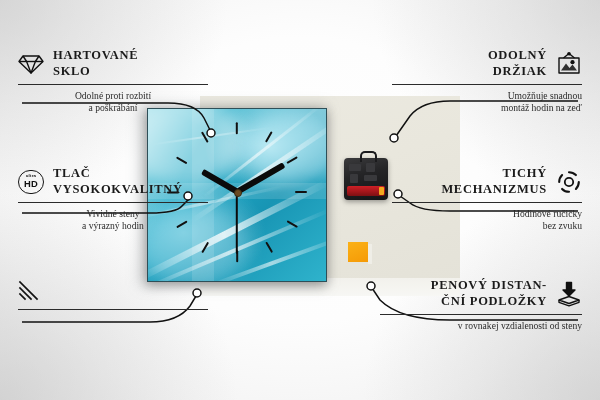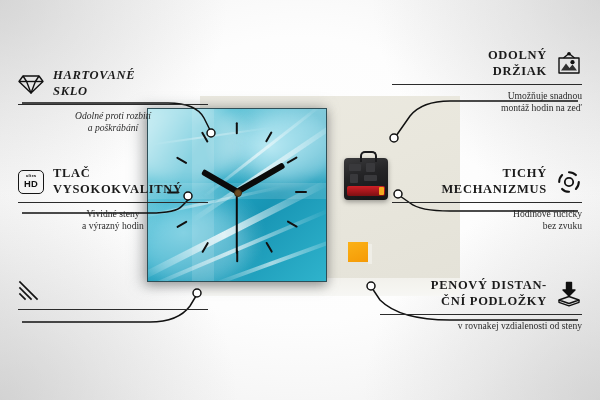--- a/index.html
+++ b/index.html
@@ -116,29 +116,29 @@
     line-height:12.4px;
   }
   .left .head{justify-content:flex-start;}
   .left .desc{text-align:center;}
   .right{text-align:right;}
   .right .head{justify-content:flex-end;}
   .right .desc{text-align:right;}
   .ico{width:26px;height:26px;flex:0 0 26px;display:flex;align-items:center;justify-content:center;}
   .ico svg{display:block;}
   .hd-badge{
-    width:25px;height:22px;border:1.6px solid #161616;border-radius:5px;
+    width:25px;height:22px;border:1.6px solid #161616;border-radius:12px;
     display:flex;flex-direction:column;align-items:center;justify-content:center;
     font-family:"Liberation Sans",sans-serif;line-height:1;
   }
   .hd-badge .u{font-size:4.4px;font-weight:bold;letter-spacing:.2px;color:#111;margin-bottom:.5px;}
   .hd-badge .d{font-size:9.4px;font-weight:bold;letter-spacing:.2px;color:#111;}
 
   
-  #f-glass{left:18px;top:68px;font-style:italic;}
+  #f-glass{left:18px;top:48px;}
   #f-print{left:18px;top:166px;}
   #f-edges{left:18px;top:278px;}
   #f-holder{left:392px;top:48px;}
   #f-mech{left:392px;top:166px;}
   #f-pads{left:380px;top:278px;width:202px;}
 </style>
 </head>
 <body>
 
 <div id="stage">

